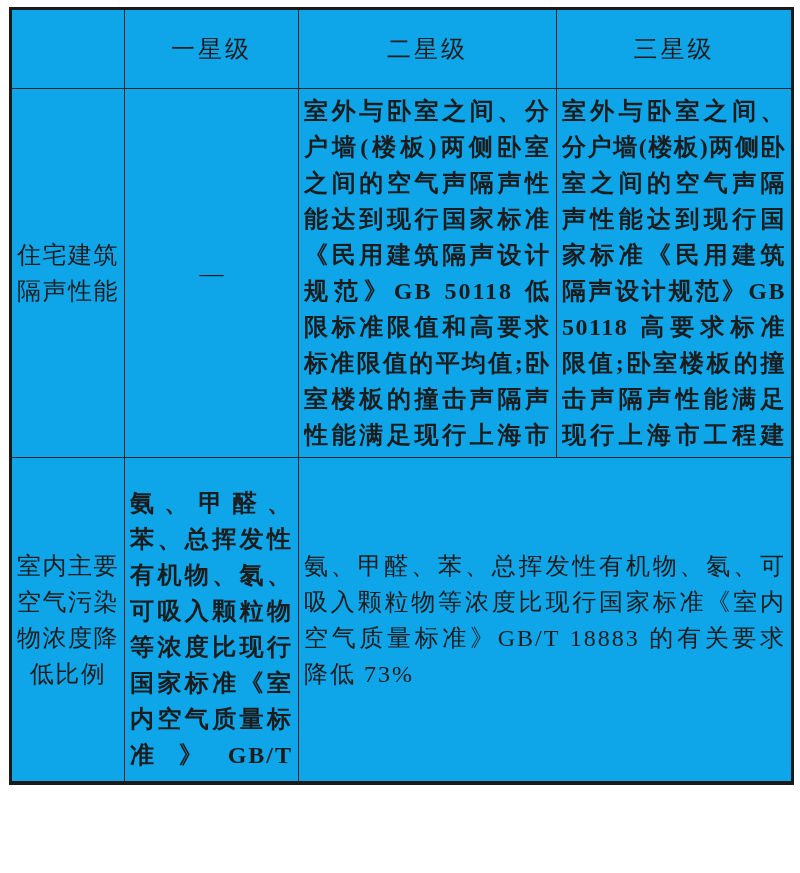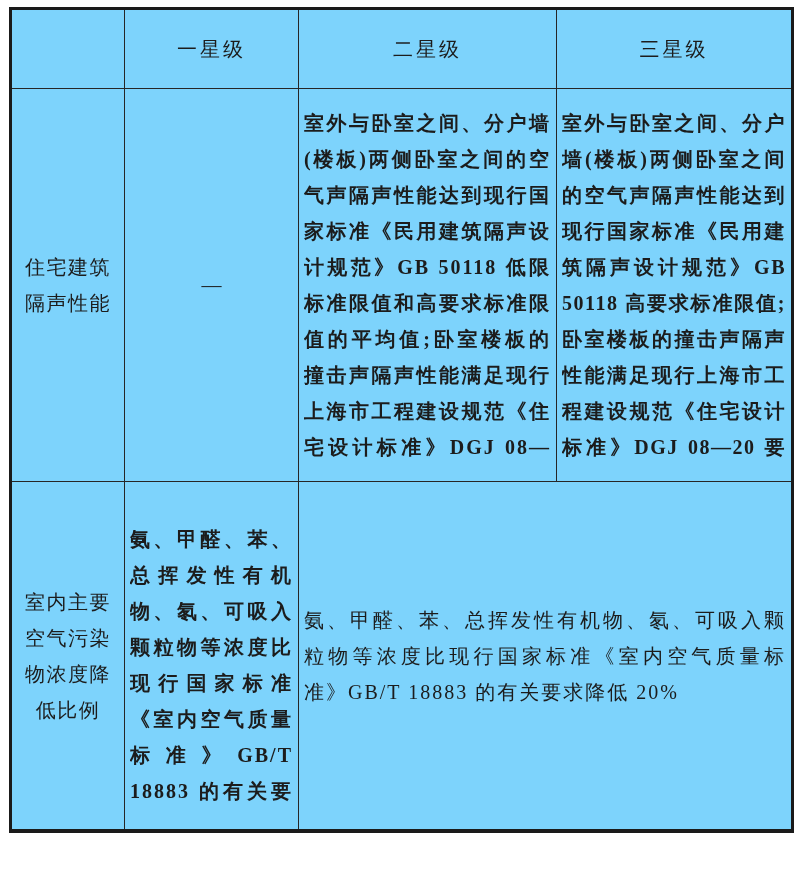--- a/index.html
+++ b/index.html
@@ -21,24 +21,24 @@
     top: 7px;
     width: 782px;
     border-collapse: collapse;
     table-layout: fixed;
     border: 3px solid #1a1a1a;
     border-bottom-width: 4px;
   }
   table.spec td {
     border: 1.5px solid #262626;
     color: #1c1c1c;
-    font-size: 20px;
-    padding: 16px 5px;
+    font-size: 24px;
+    padding: 4px 5px;
     vertical-align: middle;
-    background: #7dd3fc;
+    background: #0ea5e9;
   }
   
   td.hdr {
     height: 80px;
     text-align: center;
     font-size: 19px;
     letter-spacing: 3px;
   }
   
   td.lbl {
@@ -114,19 +114,19 @@
 
     <tr>
       <td class="lbl rh2">室内主要
 空气污染
 物浓度降
 低比例</td>
       <td class="jcell">
         <div class="jtxt b292">氨、甲醛、苯、总挥发性有机物、氡、可吸入颗粒物等浓度比现行国家标准《室内空气质量标准》GB/T 18883 的有关要求降低 10%</div>
       </td>
       <td class="jmid" colspan="2">
-        <div class="jtxt">氨、甲醛、苯、总挥发性有机物、氡、可吸入颗粒物等浓度比现行国家标准《室内空气质量标准》GB/T 18883 的有关要求降低 20%</div>
+        <div class="jtxt">氨、甲醛、苯、总挥发性有机物、氡、可吸入颗粒物等浓度比现行国家标准《室内空气质量标准》GB/T 18883 的有关要求降低 73%</div>
       </td>
     </tr>
 
   </tbody>
     </table>
 </div>
 
 </body></html>

